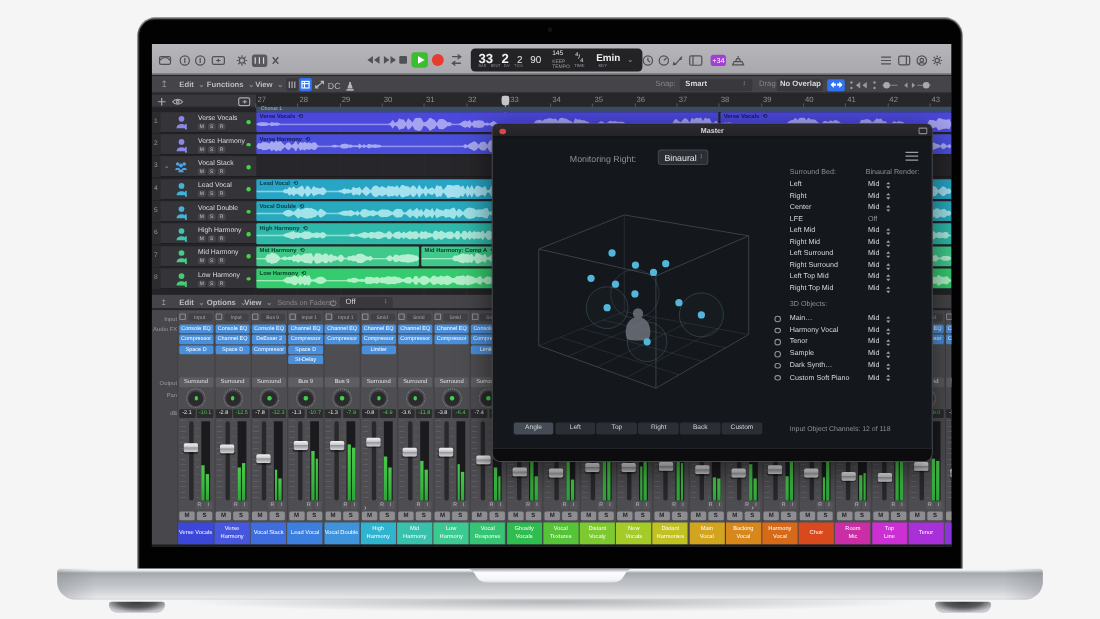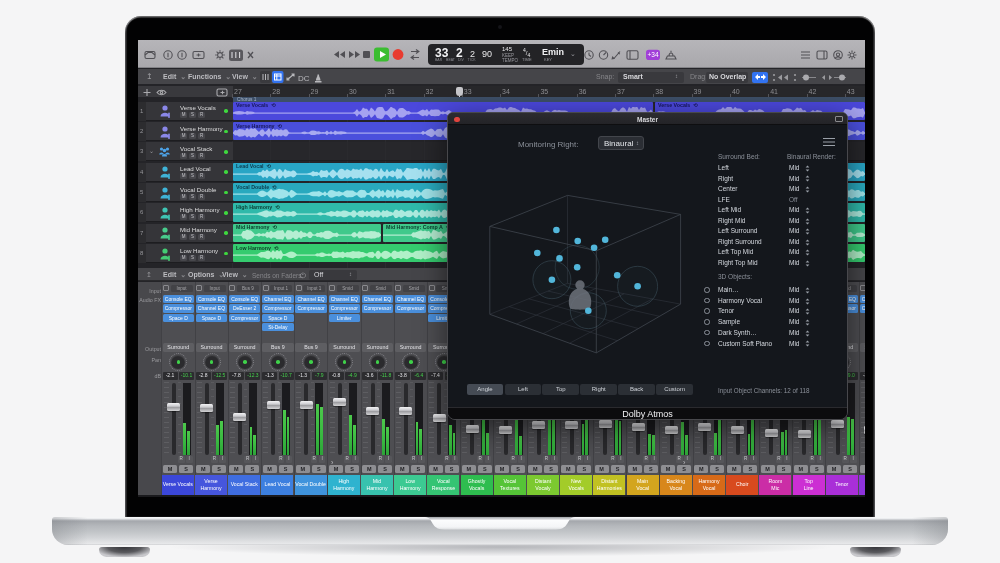--- a/index.html
+++ b/index.html
@@ -1083,14 +1083,13 @@
         <path d="M0.6,2.6 L2.5,0.4 L4.4,2.6 Z M0.6,4.4 L2.5,6.6 L4.4,4.4 Z" fill="#9aa0a8"></path>
       </svg>
 <div class="abs" style="left:18.6px;top:271.4px;width:36.9px;height:10.6px;background:#454b54;border-radius:2px;color:#cfd3d9;font-size:6px;text-align:center;line-height:10.6px;">Angle</div>
 <div class="abs" style="left:56.5px;top:271.4px;width:36.9px;height:10.6px;background:#2b2f35;border-radius:2px;color:#cfd3d9;font-size:6px;text-align:center;line-height:10.6px;">Left</div>
 <div class="abs" style="left:94.4px;top:271.4px;width:36.9px;height:10.6px;background:#2b2f35;border-radius:2px;color:#cfd3d9;font-size:6px;text-align:center;line-height:10.6px;">Top</div>
 <div class="abs" style="left:132.3px;top:271.4px;width:36.9px;height:10.6px;background:#2b2f35;border-radius:2px;color:#cfd3d9;font-size:6px;text-align:center;line-height:10.6px;">Right</div>
 <div class="abs" style="left:170.2px;top:271.4px;width:36.9px;height:10.6px;background:#2b2f35;border-radius:2px;color:#cfd3d9;font-size:6px;text-align:center;line-height:10.6px;">Back</div>
 <div class="abs" style="left:208.1px;top:271.4px;width:36.9px;height:10.6px;background:#2b2f35;border-radius:2px;color:#cfd3d9;font-size:6px;text-align:center;line-height:10.6px;">Custom</div>
 <div class="tx" style="left:270px;top:273.5px;color:#8b9099;font-size:6.3px;">Input Object Channels: 12 of 118</div>
 <div class="abs" style="left:0;top:293.5px;width:100%;height:14.5px;background:#0c0c0e;border-top:1px solid #2a2a2e;"></div>
-<div class="tx" style="left:0;top:295.5px;width:100%;text-align:center;color:#f2f2f4;font-size:9px;">Dolby Atmos</div>
 </div>
 </div>
 </body></html>

